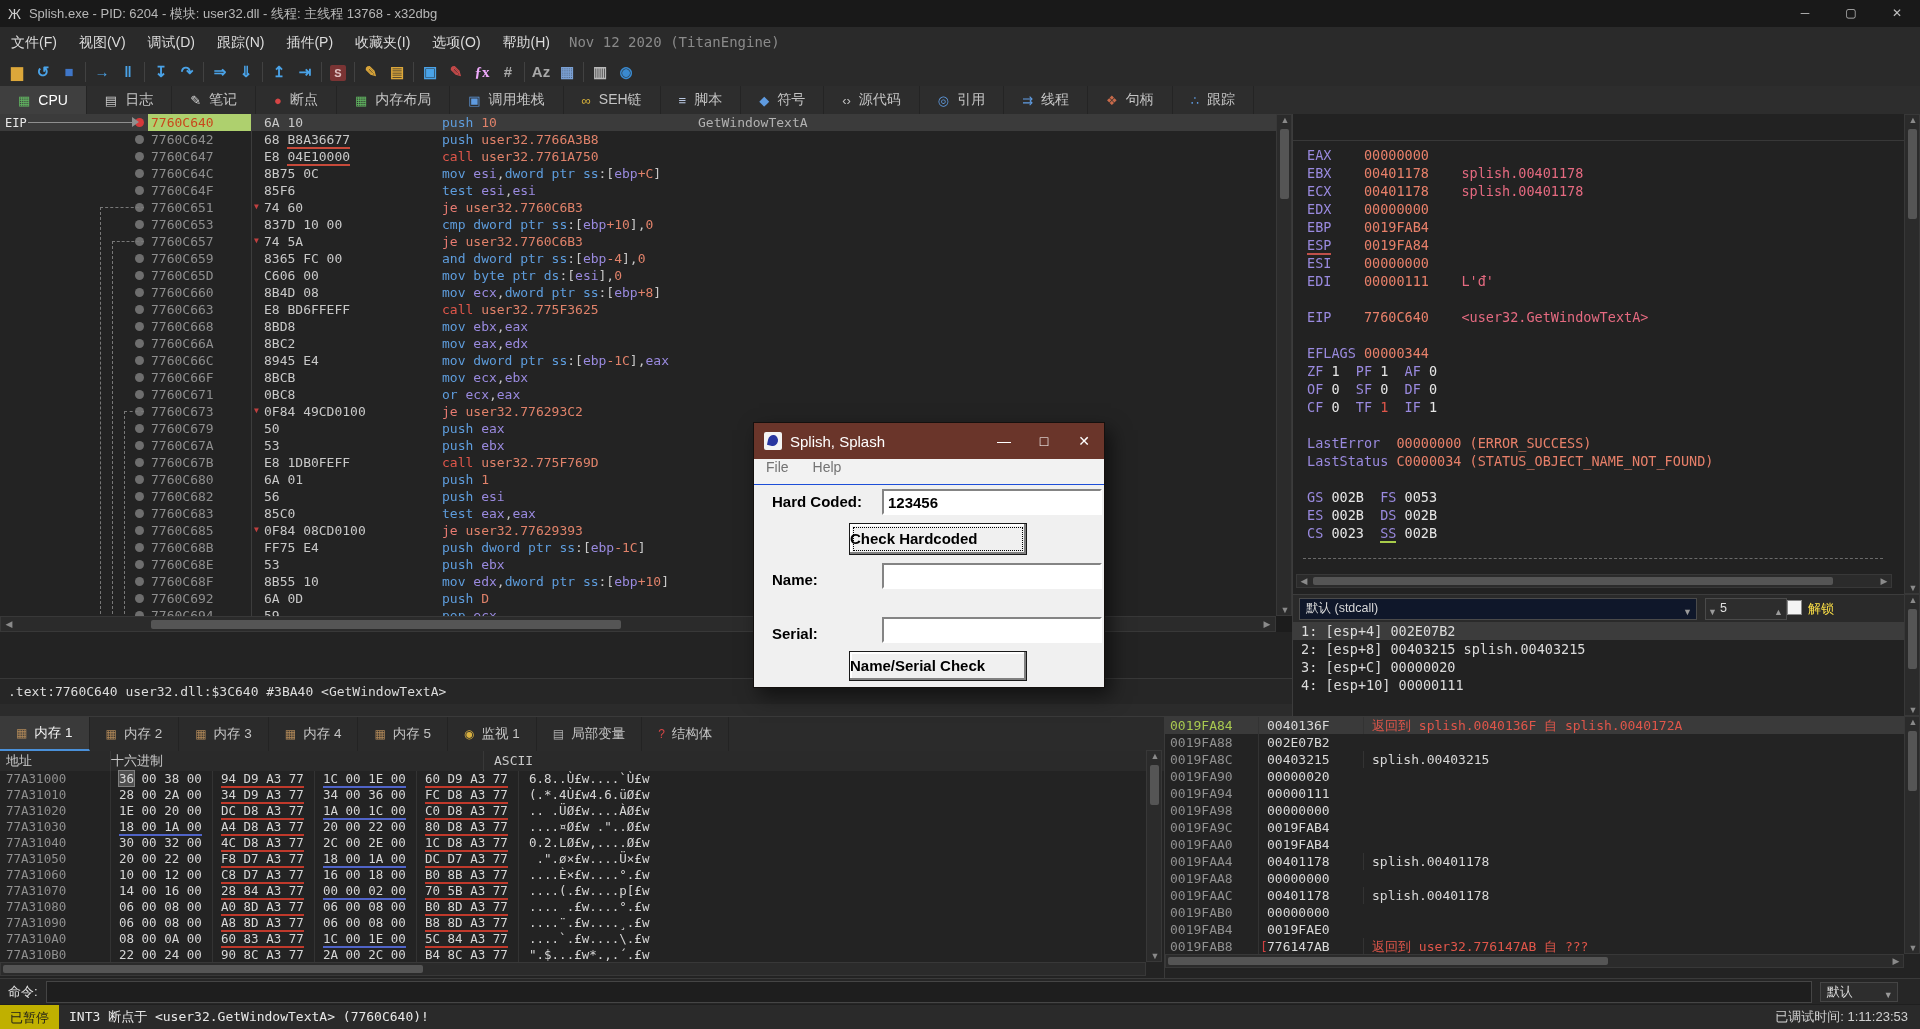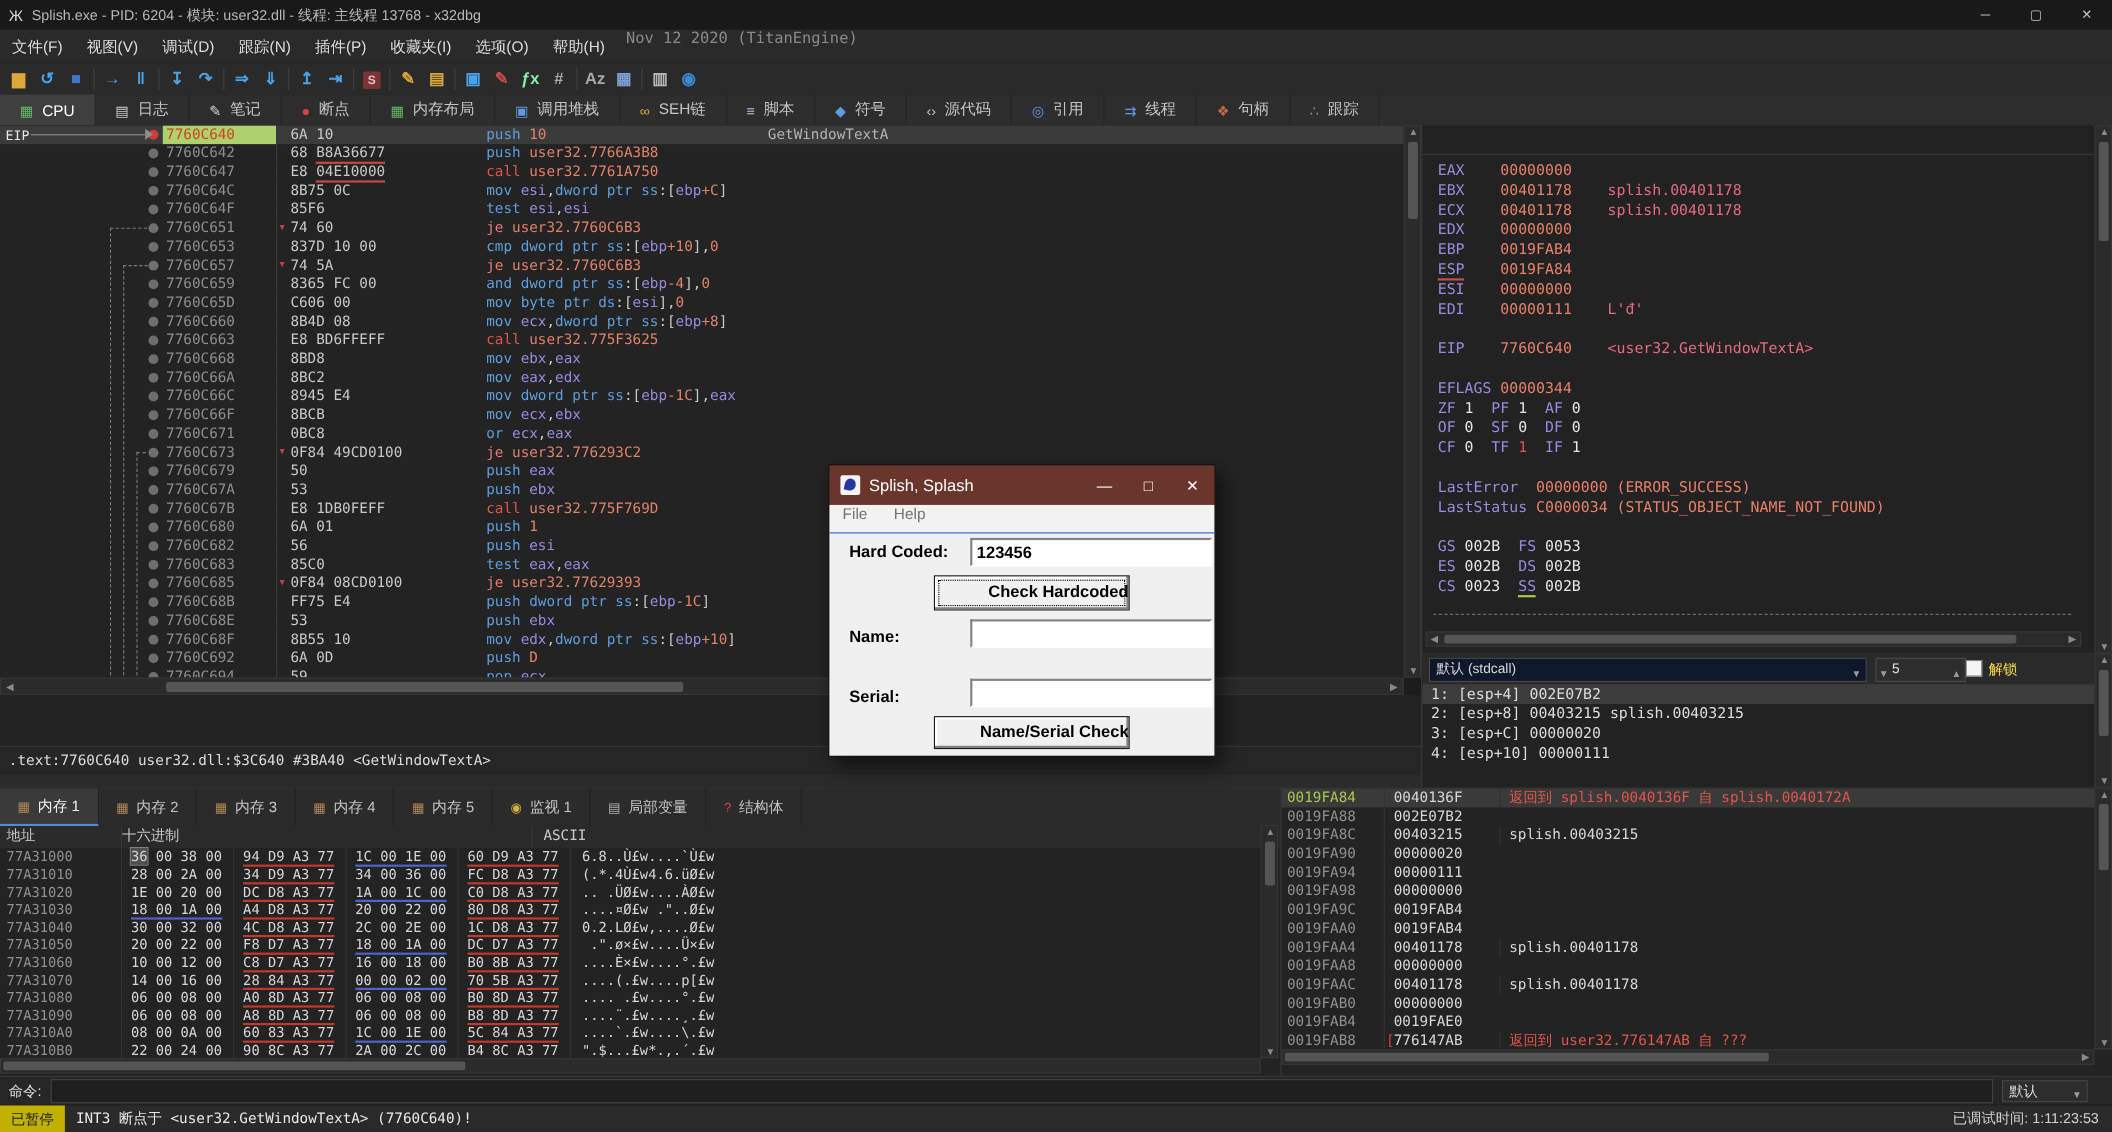--- a/index.html
+++ b/index.html
@@ -7,21 +7,21 @@
        font-family:"Liberation Sans",sans-serif;color:#c8c8c8;font-size:13px}
   .mono{font-family:"DejaVu Sans Mono",monospace;white-space:pre}
 
   
   .titlebar{position:absolute;left:0;top:0;width:1920px;height:27px;background:#191919;
             display:flex;align-items:center;color:#b8b8b8}
   .app-icon{margin:0 8px 0 8px;color:#d0d0d0;font-size:14px}
   .win-controls{margin-left:auto;display:flex}
   .win-btn{width:46px;height:27px;text-align:center;line-height:27px;font-size:12px;color:#c0c0c0}
   .menubar{position:absolute;left:0;top:27px;width:1920px;height:30px;background:#2a2a2a;
-           display:flex;align-items:flex-start;border-bottom:1px solid #1f1f1f}
+           display:flex;align-items:center;border-bottom:1px solid #1f1f1f}
   .menu-item{padding:0 11px;height:30px;line-height:30px;color:#dcdcdc;font-size:14px}
   .menu-note{color:#8a8a8a;font-size:14px;padding-left:8px;font-family:"DejaVu Sans Mono",monospace}
   .toolbar{position:absolute;left:0;top:57px;width:1920px;height:29px;background:#2a2a2a;
            display:flex;align-items:center;border-bottom:1px solid #1f1f1f;padding-left:4px}
   .tool-btn{width:26px;height:24px;text-align:center;line-height:24px;font-size:15px;font-weight:bold}
   .tsep{width:1px;height:20px;background:#414141;margin:0 3px}
   .tool-badge{display:inline-block;width:16px;height:16px;line-height:16px;border-radius:2px;font-size:11px}
 
   .maintabs{position:absolute;left:0;top:86px;width:1920px;height:28px;background:#2d2d2d;
             display:flex;border-bottom:1px solid #3a3a3a}
@@ -152,21 +152,21 @@
                border-bottom:1px solid #1d4ed8}
   .dlg-menu-item{padding:0 12px;font-size:14px}
   .dlg-body{height:202px;background:#f0f0f0;position:relative;color:#000}
   .dlg-label{position:absolute;font-weight:bold;font-size:15px;color:#000}
   .dlg-input{position:absolute;width:208px;height:20px;background:#ffffff;
              border-top:2px solid #848484;border-left:2px solid #848484;
              border-bottom:2px solid #ffffff;border-right:2px solid #ffffff;
              font-family:"Liberation Sans",sans-serif;font-weight:bold;font-size:15px;padding:1px 4px;color:#000}
   .dlg-button{position:absolute;background:#f0f0f0;border:1px solid #1a1a1a;
               box-shadow:inset -2px -2px 0 #808080, inset 2px 2px 0 #ffffff;
-              font-weight:bold;font-size:15px;text-align:right;color:#000}
+              font-weight:bold;font-size:15px;text-align:left;color:#000}
   .dlg-button.focus{outline:1px dotted #000;outline-offset:-5px}
 </style>
 </head>
 <body>
 
 <div class="titlebar">
   <span class="app-icon">Ж</span>
   <span>Splish.exe - PID: 6204 - 模块: user32.dll - 线程: 主线程 13768 - x32dbg</span>
   <div class="win-controls">
     <span class="win-btn">─</span>
@@ -202,21 +202,21 @@
     <div class="tool-btn" style="color: rgb(74, 163, 232);">↥</div>
     <div class="tool-btn" style="color: rgb(74, 163, 232);">⇥</div>
     <div class="tsep"></div>
     <div class="tool-btn"><span class="tool-badge" style="background: rgb(122, 52, 52); color: rgb(224, 192, 192);">S</span></div>
     <div class="tsep"></div>
     <div class="tool-btn" style="color: rgb(220, 167, 58);">✎</div>
     <div class="tool-btn" style="color: rgb(220, 167, 58);">▤</div>
     <div class="tsep"></div>
     <div class="tool-btn" style="color: rgb(74, 163, 232);">▣</div>
     <div class="tool-btn" style="color: rgb(200, 74, 74);">✎</div>
-    <div class="tool-btn" style="color: #86efac;">ƒx</div>
+    <div class="tool-btn" style="color: #f0abfc; font-family: Liberation Serif, serif;">ƒx</div>
     <div class="tool-btn" style="color: rgb(168, 168, 168);">#</div>
     <div class="tsep"></div>
     <div class="tool-btn" style="color: rgb(168, 168, 168);">Aᴢ</div>
     <div class="tool-btn" style="color: rgb(122, 160, 212);">▦</div>
     <div class="tsep"></div>
     <div class="tool-btn" style="color: rgb(184, 184, 184);">▥</div>
     <div class="tool-btn" style="color: rgb(58, 138, 208);">◉</div>
   </div>
 <div class="maintabs" id="maintabs">
     <div class="mtab active">

